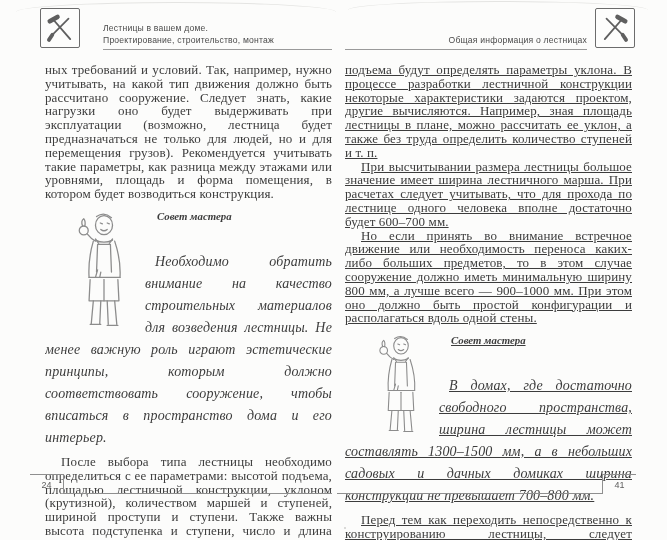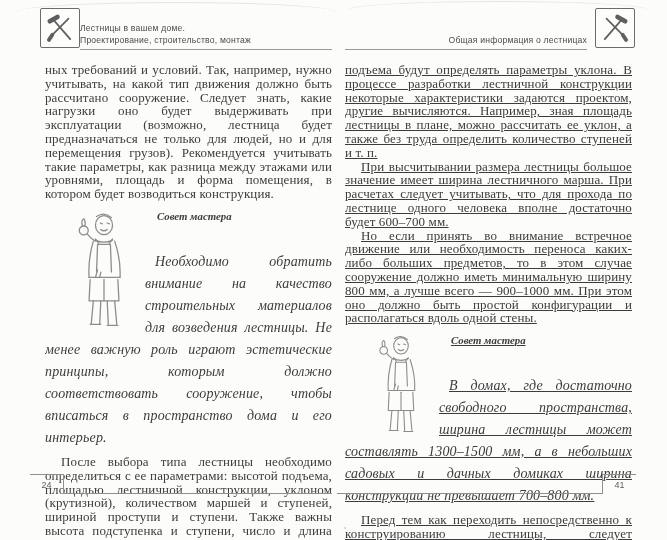--- a/index.html
+++ b/index.html
@@ -30,21 +30,21 @@
   .header { display:flex; align-items:stretch; height:42px; }
   .icon-box {
     width:40px; height:40px; flex:0 0 40px;
     border:1.4px solid #6c6c6c; border-radius:2px;
     background:#fdfdfc;
     display:flex; align-items:center; justify-content:center;
   }
   .icon-box svg { width:34px; height:34px; }
   .icon-mirrored svg { transform:scaleX(-1); }
   .header-text-wrap {
-    flex:1; margin-left:0;
+    flex:1; margin-left:23px;
     border-bottom:1px solid #9a9a9a;
     padding-bottom:3px;
     display:flex; flex-direction:column; justify-content:flex-end;
   }
   .header-right .header-text-wrap { margin-left:0; margin-right:8px; text-align:right; }
   .running-head {
     font-family:"Liberation Sans", sans-serif;
     font-size:8.6px; line-height:11.5px; color:#4b4b4b;
     letter-spacing:0.2px;
   }

